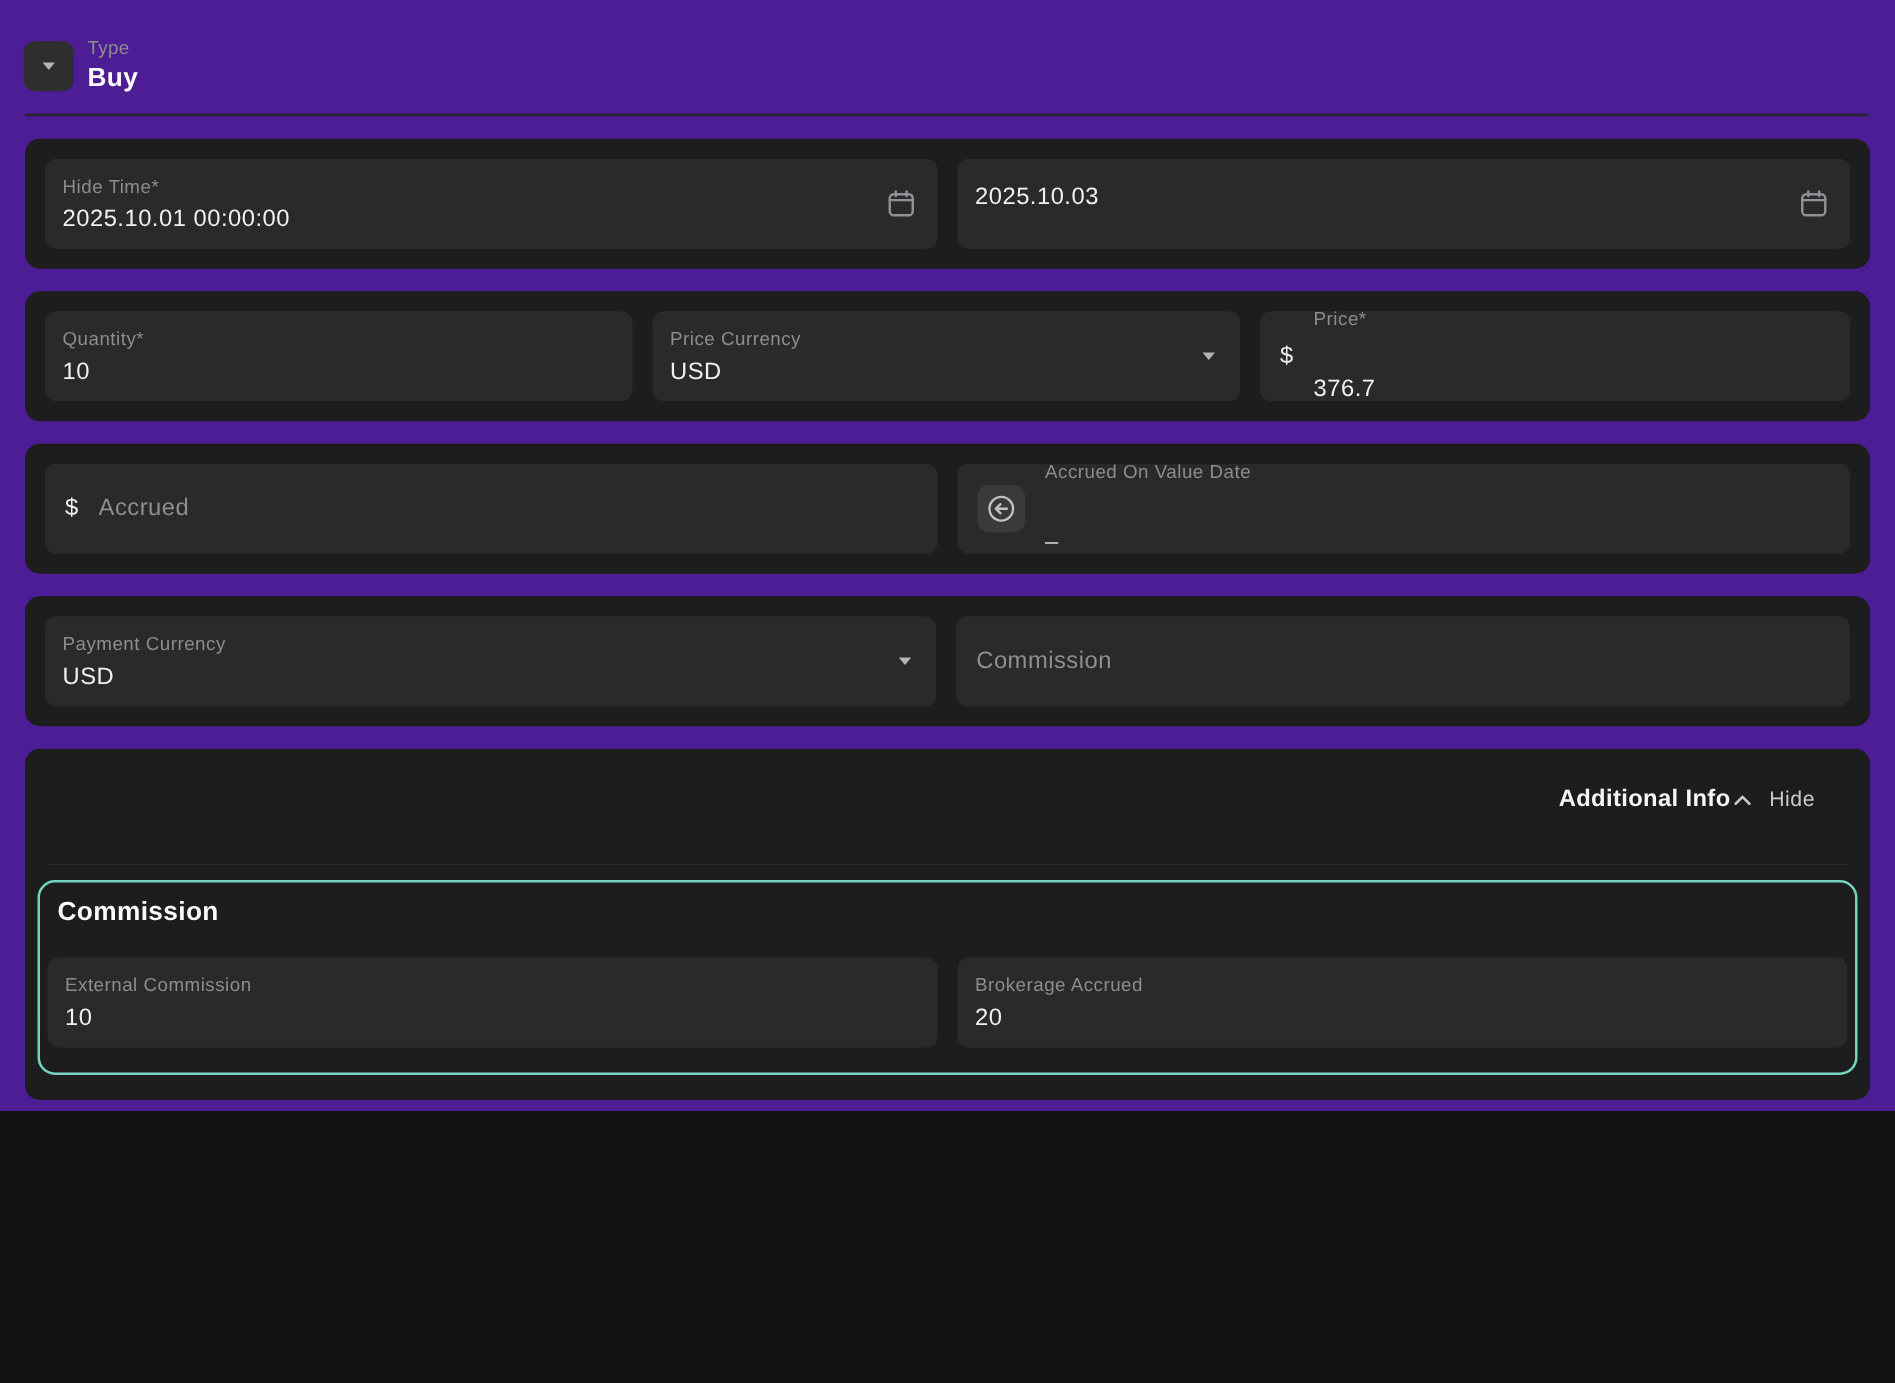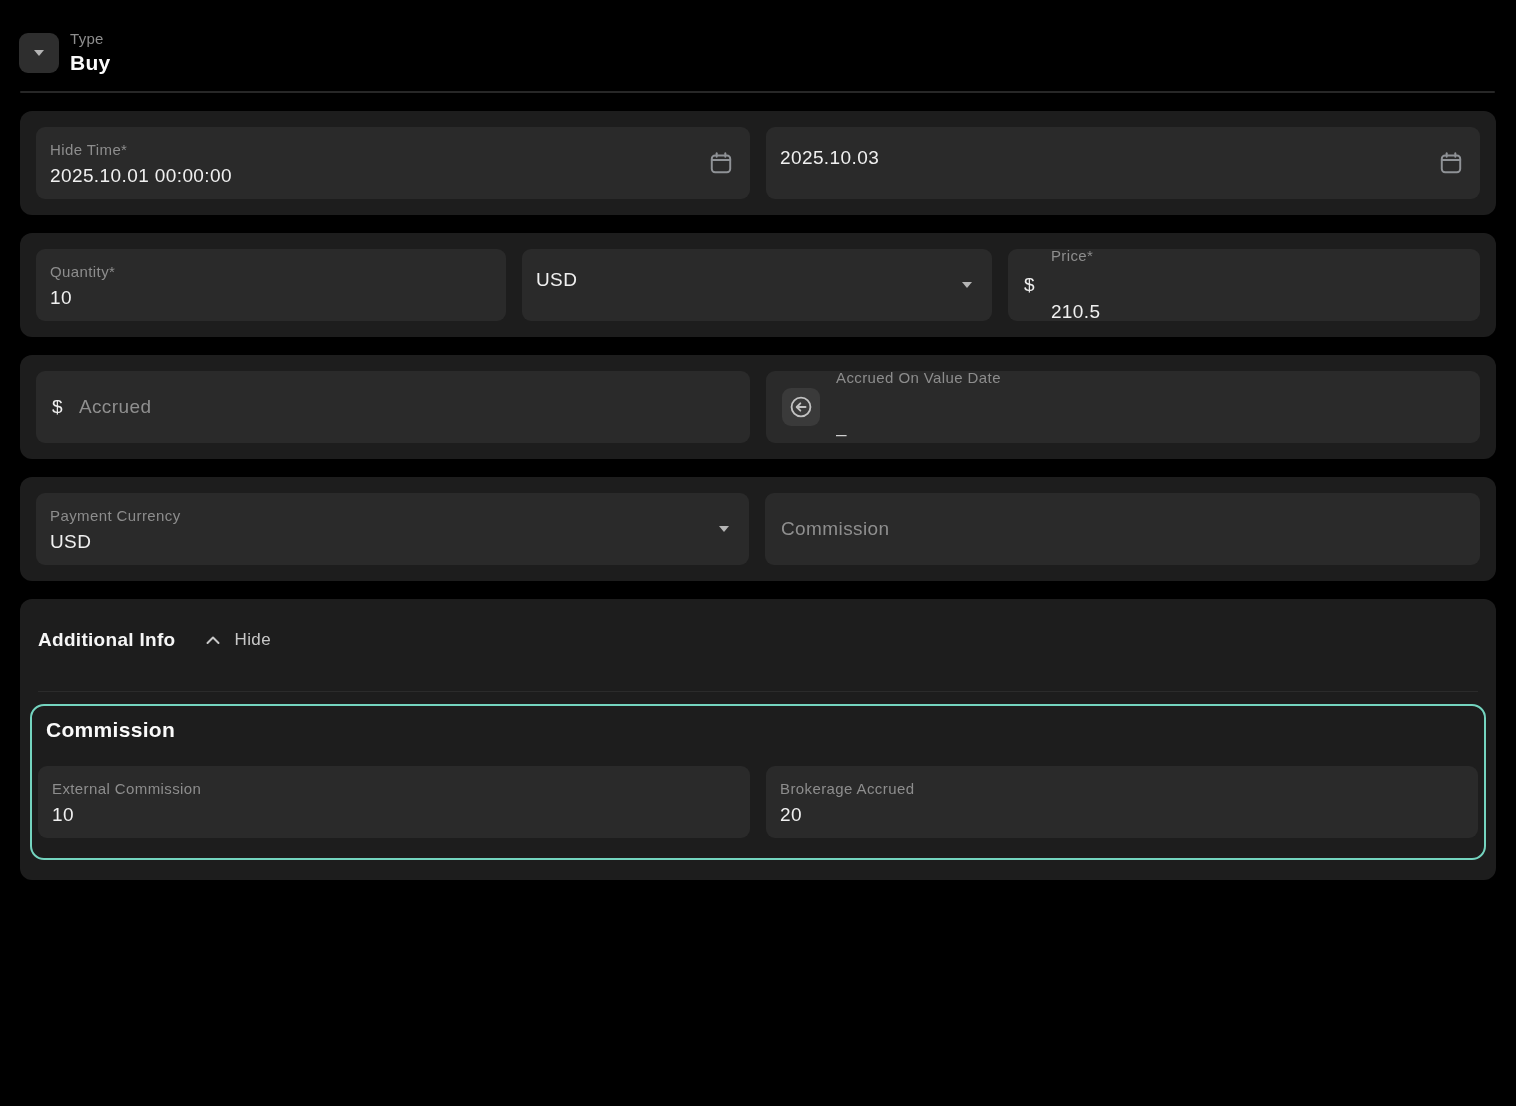--- a/index.html
+++ b/index.html
@@ -1,19 +1,19 @@
 <!DOCTYPE html>
 <html><head>
 <meta charset="utf-8">
 <style>
   * { box-sizing: border-box; }
   html,body { margin:0; padding:0; background:#121212; }
   .page {
-    position:relative; width:1516px; height:1106px; overflow:hidden;
-    background:#000000; font-family:"Liberation Sans", sans-serif;
+    position:relative; width:1516px; height:889px; overflow:hidden;
+    background:#4c1d95; font-family:"Liberation Sans", sans-serif;
     -webkit-font-smoothing:antialiased;
   }
   
   .type-row { display:flex; align-items:center; gap:11px; padding:30px 20px 0 19px; }
   .sq-btn {
     width:40px; height:40px; background:#2e2e2e; border:none; border-radius:9px;
     display:flex; align-items:center; justify-content:center; cursor:pointer; flex:0 0 auto;
   }
   .caret-down { width:0; height:0; border-left:5px solid transparent; border-right:5px solid transparent; border-top:6px solid #b4b4b4; }
   .type-texts { display:flex; flex-direction:column; gap:4px; }
@@ -53,21 +53,21 @@
     display:block; width:100%; height:172px; background:#2a2a2a; border:none; outline:none;
     border-radius:9px; resize:none; padding:26px 64px 12px 14px;
     font-family:inherit; font-size:19px; color:#f0f0f0; letter-spacing:.4px;
   }
   .desc-area::placeholder { color:#8f8f8f; opacity:1; }
   .help-btn { position:absolute; top:13px; right:17px; width:38px; height:38px; background:#3c3c3c; border:none; border-radius:9px; display:flex; align-items:center; justify-content:center; cursor:pointer; }
   .help-circle { width:26px; height:26px; border-radius:50%; background:#b9bec5; color:#2b2f33; font-size:16px; font-weight:700; display:flex; align-items:center; justify-content:center; }
 
   
   .card-ai { margin:18px 20px 0; background:#1d1d1d; border-radius:12px; padding:10px 10px 20px; }
-  .ai-header { display:flex; justify-content:flex-start; align-items:center; padding:20px 34px 0 8px;gap:28px; }
+  .ai-header { display:flex; justify-content:flex-end; align-items:center; padding:20px 34px 0 8px; }
   .ai-title { font-size:19px; font-weight:700; color:#f5f5f5; letter-spacing:.3px; }
   .hide-btn { display:flex; align-items:center; gap:11px; background:none; border:none; cursor:pointer; padding:0; }
   .hide-label { font-size:17px; color:#c8c8c8; letter-spacing:.4px; font-family:inherit; }
   .ai-divider { height:1px; background:#2b2b2b; margin:40px 8px 12px; }
   .accent-box { border:2px solid var(--accent, #74d4bf); border-radius:14px; padding:12px 6px 20px; }
   .accent-title { font-size:21px; font-weight:700; color:#fafafa; letter-spacing:.3px; margin:0 0 24px 8px; }
 
   svg { display:block; }
 </style>
 </head>
@@ -114,28 +114,29 @@
     </div>
   </div>
 
   <div class="card">
     <div class="row">
       <div class="field">
         <span class="flabel">Quantity*</span>
         <span class="fvalue">10</span>
       </div>
       <div class="field">
+        <span class="flabel">Price Currency</span>
         <span class="fvalue">USD</span>
         <span class="caret-right caret-down"></span>
       </div>
       <div class="field field-flex">
         <span class="cur-symbol">$</span>
         <span class="stack">
           <span class="flabel">Price*</span>
-          <span class="fvalue">210.5</span>
+          <span class="fvalue">376.7</span>
         </span>
       </div>
     </div>
   </div>
 
   <div class="card">
     <div class="row">
       <div class="field field-flex">
         <span class="cur-symbol">$</span>
         <input class="ghost-input" type="text" placeholder="Accrued" style="">

